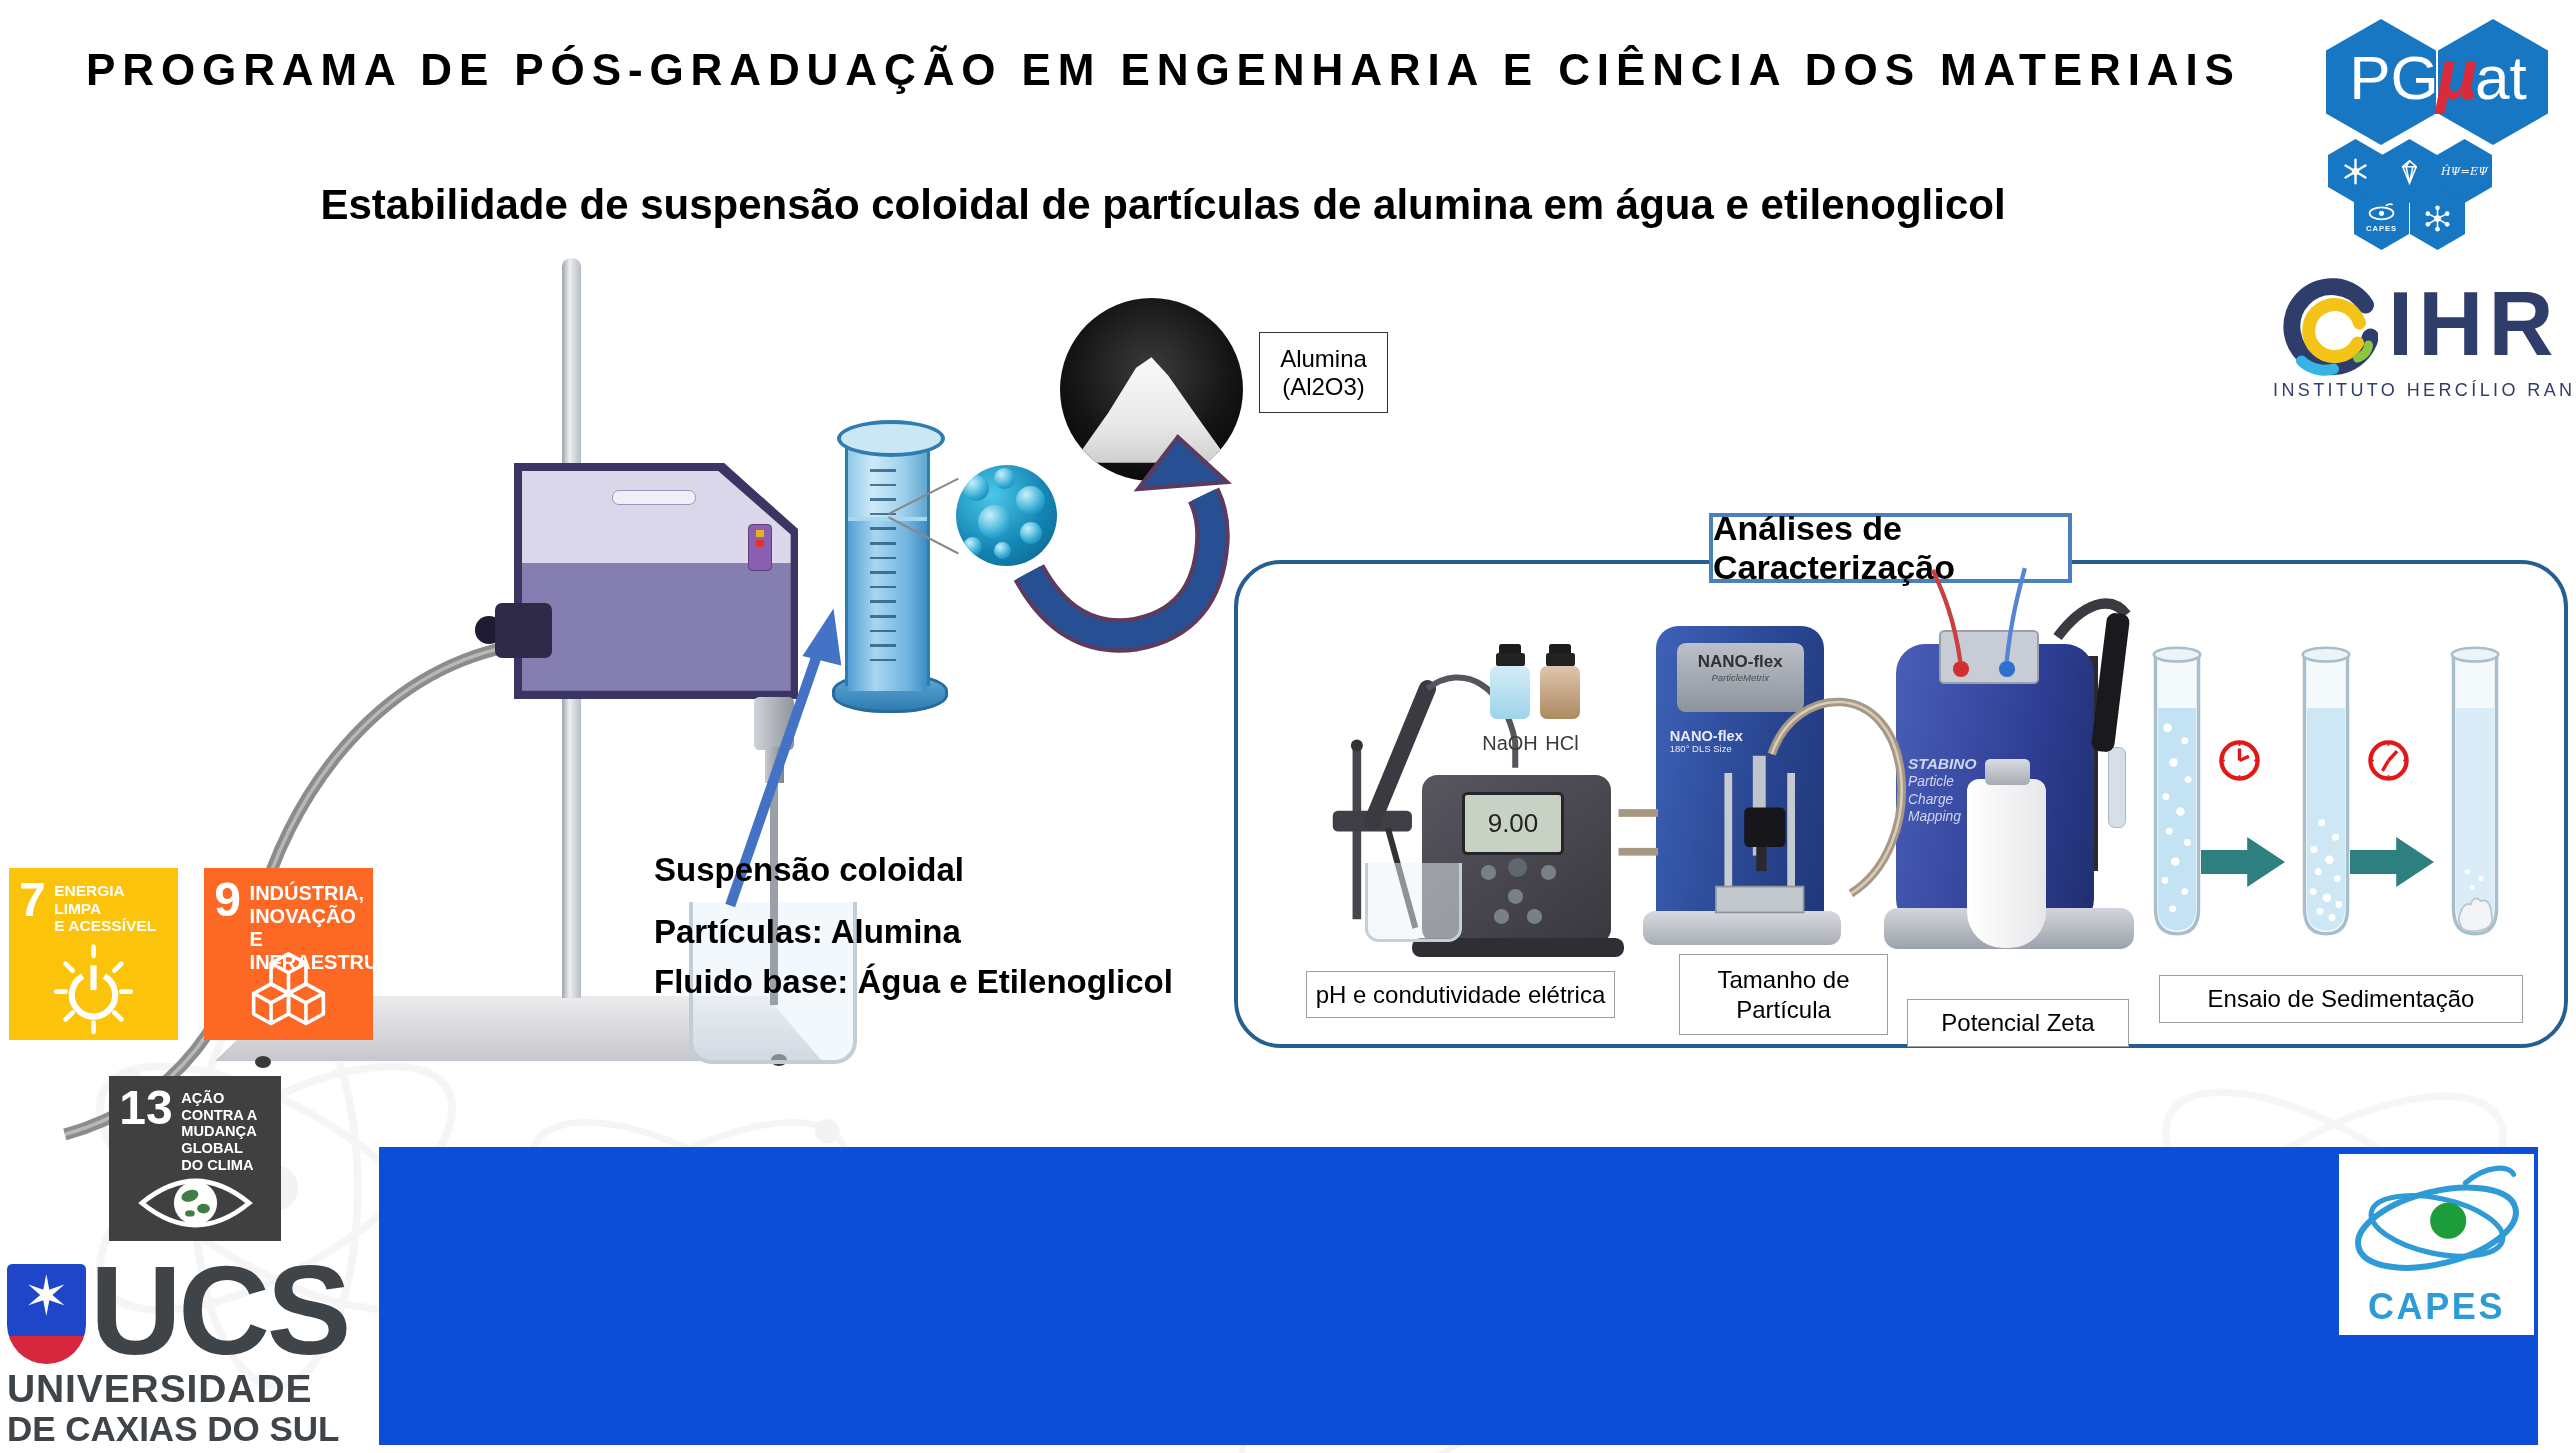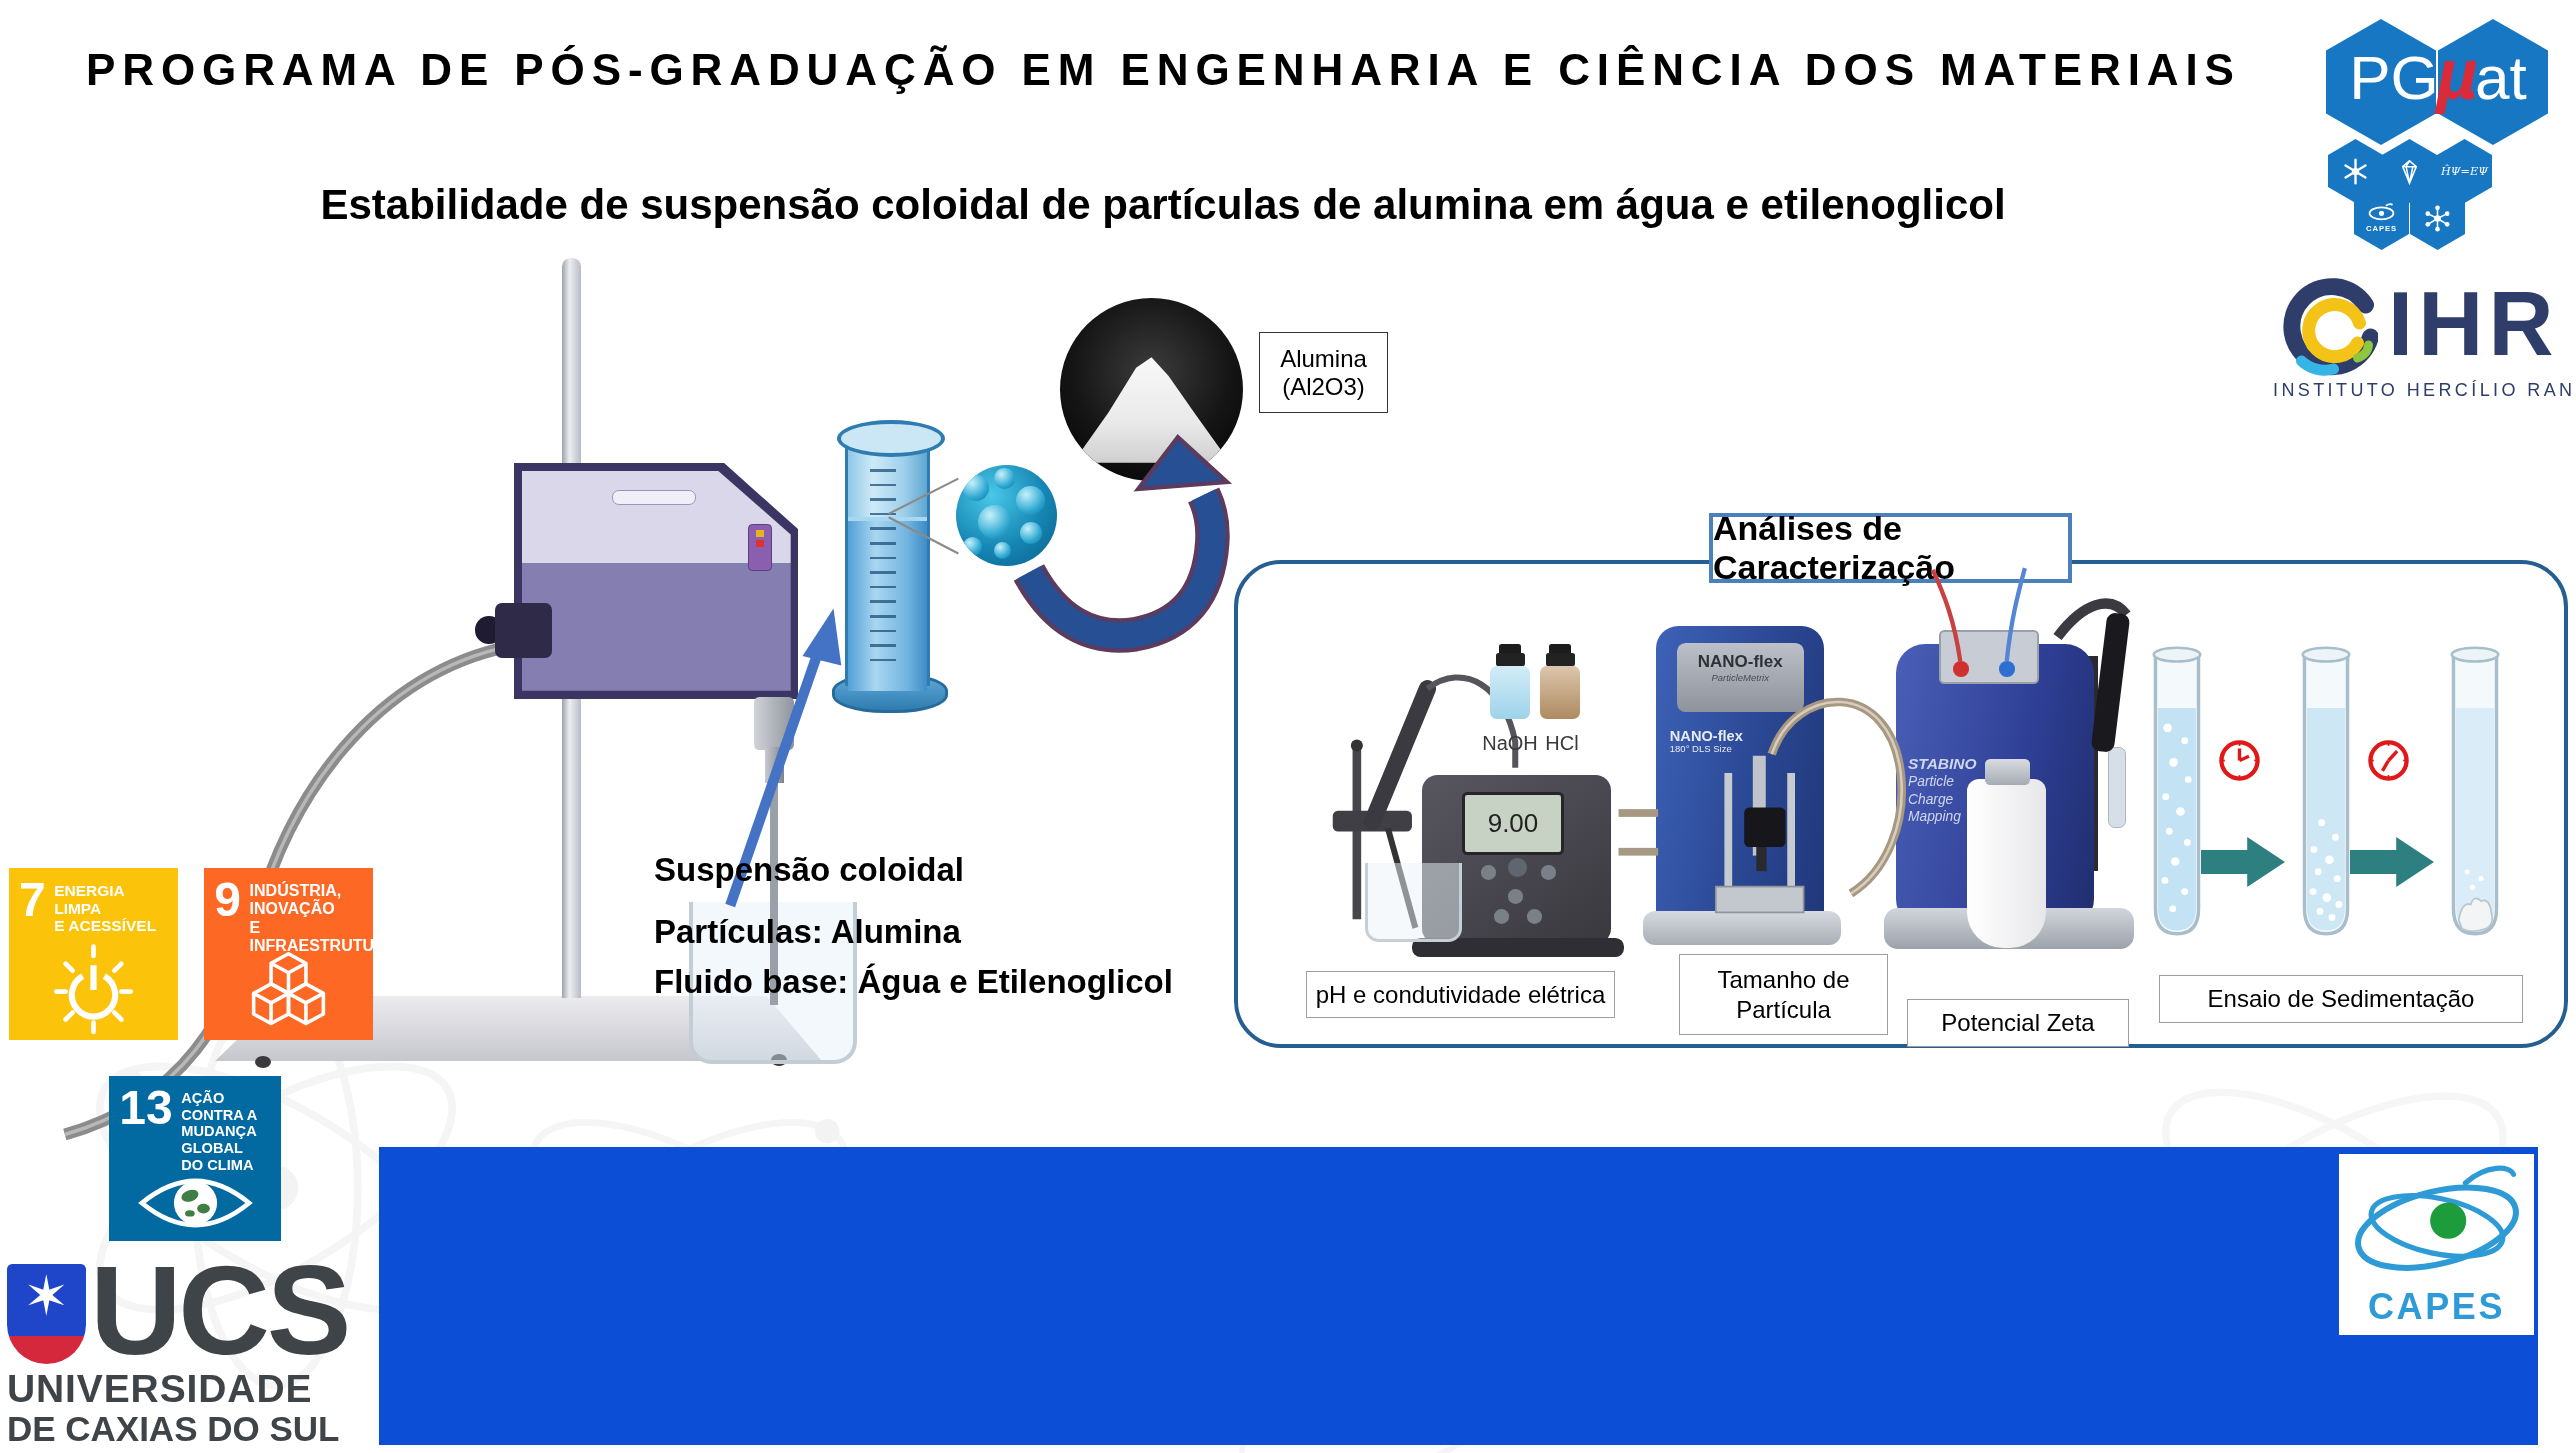--- a/index.html
+++ b/index.html
@@ -498,36 +498,36 @@
             <line x1="87" y1="91" x2="96" y2="100"></line>
           <line x1="24" y1="100" x2="33" y2="91"></line>
             <line x1="87" y1="37" x2="96" y2="28"></line>
         </g>
       </svg>
     </div>
   </div>
   <div class="sdg-card" style="left:204px;top:868px;width:169px;height:172px;background:#FD6925">
     <div class="sdg-head">
       <div class="sdg-num">9</div>
-      <div class="sdg-title" style="font-size:16px">
+      <div class="sdg-title" style="font-size:20px">
         <span>INDÚSTRIA, INOVAÇÃO</span><br>
         <span>E INFRAESTRUTURA</span>
       </div>
     </div>
     <div class="sdg-icon">
       <svg width="103" height="88" viewBox="0 0 130 110">
         <g fill="none" stroke="#fff" stroke-width="4.5" stroke-linejoin="round">
           <path d="M65 8 L87 20 L65 32 L43 20 Z M43 20 V 46 L65 58 V 32 M87 20 V 46 L65 58"></path>
           <path d="M43 46 L65 58 L43 70 L21 58 Z M21 58 V 84 L43 96 V 70 M65 58 V 84 L43 96"></path>
           <path d="M87 46 L109 58 L87 70 L65 58 Z M65 58 V 84 L87 96 V 70 M109 58 V 84 L87 96"></path>
         </g>
       </svg>
     </div>
   </div>
-  <div class="sdg-card" style="left:109px;top:1076px;width:172px;height:165px;background:#0369a1">
+  <div class="sdg-card" style="left:109px;top:1076px;width:172px;height:165px;background:#404040">
     <div class="sdg-head">
       <div class="sdg-num">13</div>
       <div class="sdg-title" style="font-size:14.6px">
         <span>AÇÃO CONTRA A</span><br>
         <span>MUDANÇA GLOBAL</span><br>
         <span>DO CLIMA</span>
       </div>
     </div>
     <div class="sdg-icon" style="bottom:1.7px">
       <svg width="129" height="72" viewBox="0 0 150 90">

